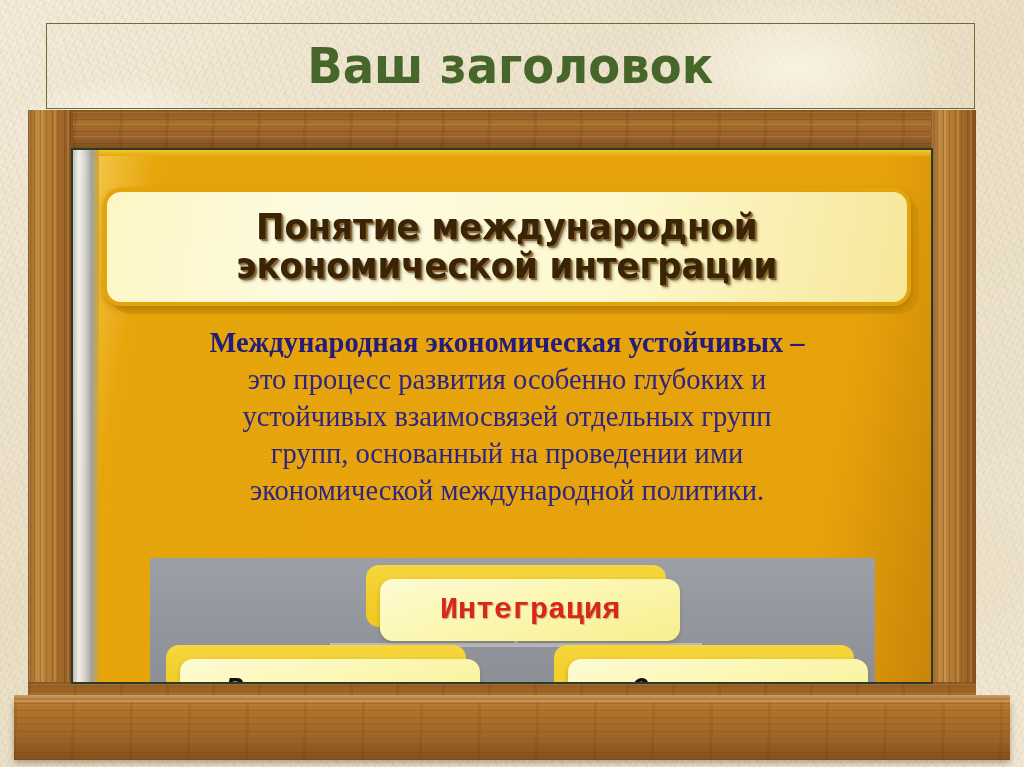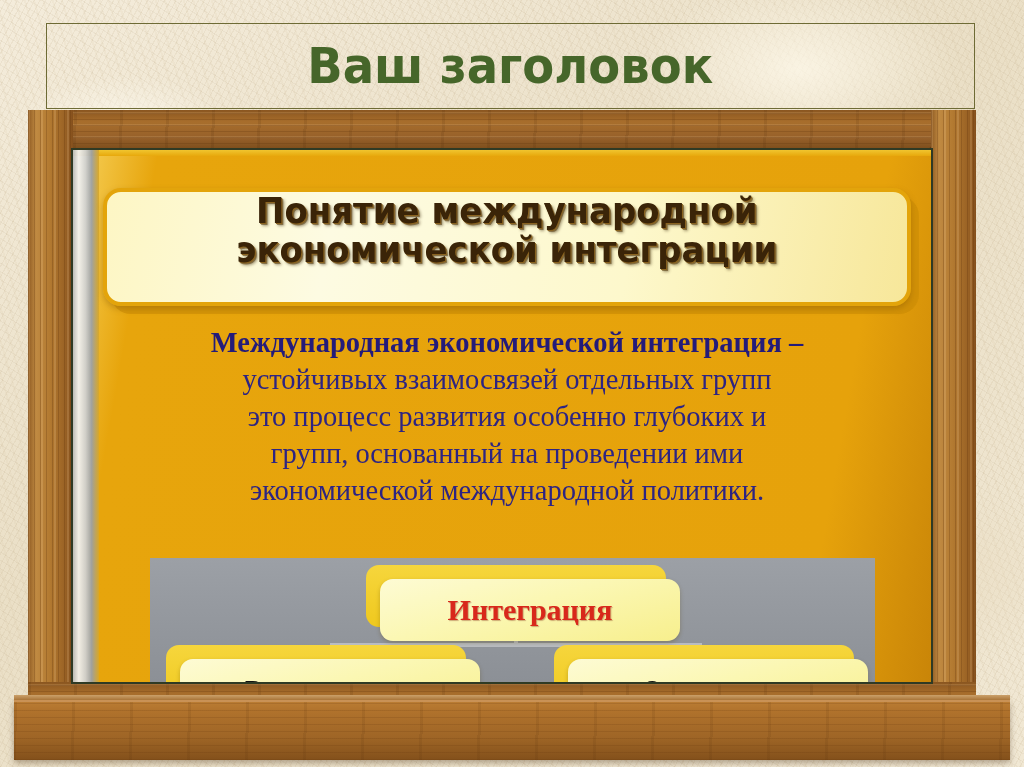--- a/index.html
+++ b/index.html
@@ -147,20 +147,21 @@
     position: absolute;
     left: 30px;
     top: 38px;
     width: 808px;
     height: 118px;
     box-sizing: border-box;
     border-radius: 18px;
     border: 4px solid #e3a40b;
     background: linear-gradient(100deg,#fdf6c4 0%, #fdfbe2 28%, #fdf8cc 65%, #f7e79a 100%);
     display: flex;
+    align-items: center;
     justify-content: center;
     box-shadow: 0 3px 6px rgba(120,78,6,0.35);
   }
   #concept-title {
     font-family: "DejaVu Sans", sans-serif;
     font-weight: bold;
     font-size: 35px;
     line-height: 1.12;
     text-align: center;
     color: #3a2408;
@@ -230,21 +231,21 @@
     width: 100%;
     height: 100%;
     border-radius: 13px;
     background: linear-gradient(165deg,#fdfbd4 0%, #fbf7b3 45%, #f7ef8d 100%);
     box-shadow: 0 2px 4px rgba(90,70,10,0.30);
     display: flex;
     align-items: center;
     justify-content: center;
   }
   .node-label {
-    font-family: Liberation Serif, serif;
+    font-family: Liberation Mono, monospace;
     font-weight: bold;
     font-size: 29px;
     line-height: 1;
     white-space: nowrap;
   }
   #node-root   { left: 216px; top: 7px;  width: 300px; height: 62px; }
   #node-left   { left: 16px;  top: 87px; width: 300px; height: 62px; }
   #node-right  { left: 404px; top: 87px; width: 300px; height: 62px; }
 
   #node-root .node-label {
@@ -308,23 +309,23 @@
 
       <div id="concept-plaque-shadow"></div>
       <div id="concept-plaque">
         <div id="concept-title">
           <div>Понятие международной</div>
           <div>экономической интеграции</div>
         </div>
       </div>
 
       <div id="definition-block">
-        <div class="def-line strong">Международная экономической интеграция –</div>
+        <div class="def-line strong">Международная экономическая устойчивых –</div>
+        <div class="def-line">это процесс развития особенно глубоких и</div>
         <div class="def-line">устойчивых взаимосвязей отдельных групп</div>
-        <div class="def-line">это процесс развития особенно глубоких и</div>
         <div class="def-line">групп, основанный на проведении ими</div>
         <div class="def-line">экономической международной политики.</div>
       </div>
 
       <div id="diagram-panel">
 
         <div class="connector" style="left:364px; top:69px; width:4px; height:18px;"></div>
         <div class="connector" style="left:180px; top:85px; width:372px; height:4px;"></div>
         <div class="connector" style="left:180px; top:85px; width:4px; height:6px;"></div>
         <div class="connector" style="left:548px; top:85px; width:4px; height:6px;"></div>

